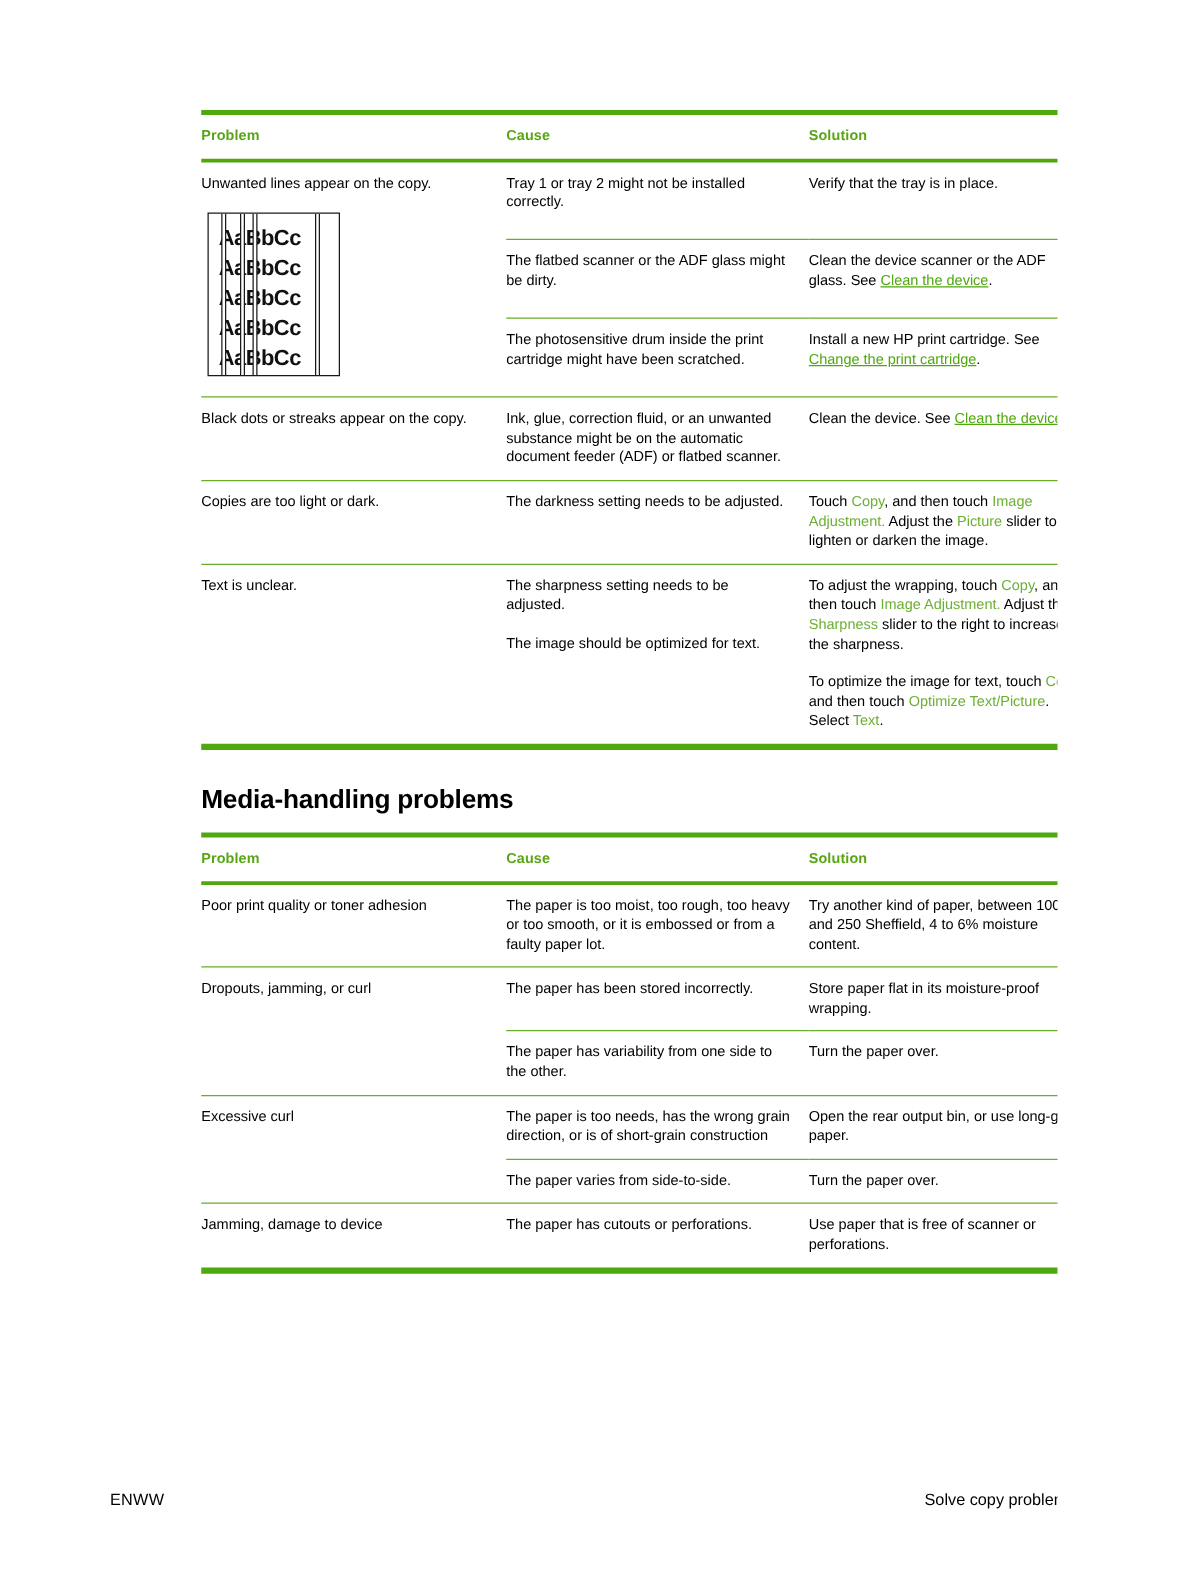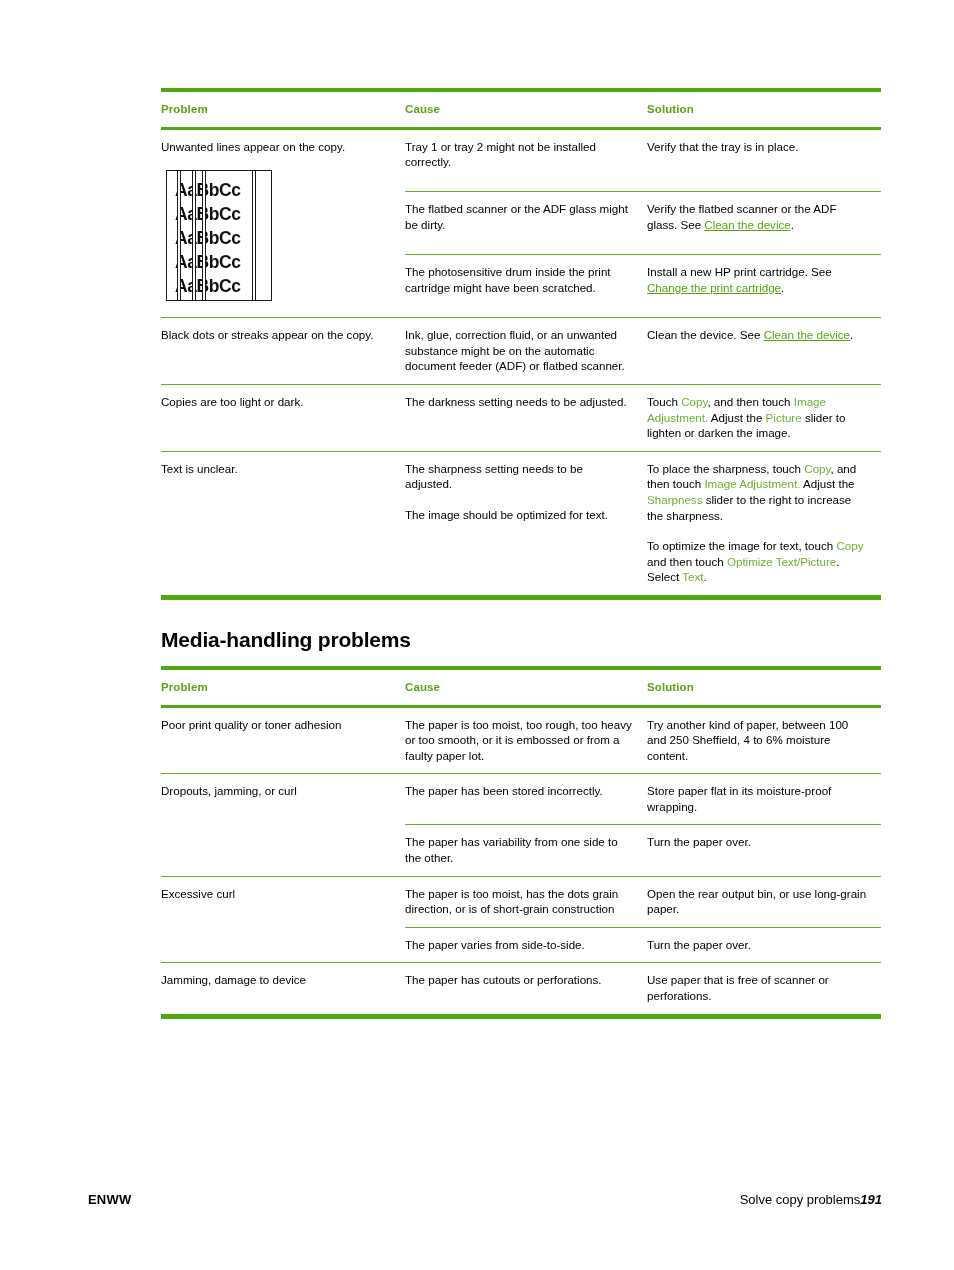--- a/index.html
+++ b/index.html
@@ -15,21 +15,20 @@
     color: #000000;
     -webkit-font-smoothing: antialiased;
   }
 
   .page {
     position: absolute;
     left: 0; top: 0;
     width: 846px;
     height: 1270px;
     overflow: hidden;
-    padding-left: 43px;
   }
 
   .content {
     position: absolute;
     left: 161px;
     top: 88px;
     width: 720px;
   }
 
   
@@ -174,21 +173,21 @@
     left: 0;
     top: 1192px;
     width: 954px;
     height: 20px;
   }
   .footer-left {
     position: absolute;
     left: 88px;
     top: 0;
     font-size: 13px;
-    font-weight: bold;
+    font-weight: normal;
     color: #000;
     letter-spacing: 0.2px;
   }
   .footer-right {
     position: absolute;
     right: 72px;
     top: 0;
     font-size: 13px;
     color: #000;
     white-space: nowrap;
@@ -263,21 +262,21 @@
             </td>
           <td>
               <div class="rule-part"></div>
             </td>
         </tr>
         <tr>
           <td>
             <div class="cell-p">The flatbed scanner or the ADF glass might be dirty.</div>
           </td>
           <td>
-            <div class="cell-p"><span>Verify the flatbed scanner or the ADF glass. See </span><a class="doc-link" href="#">Clean the device</a><span>.</span></div>
+            <div class="cell-p"><span>Clean the device scanner or the ADF glass. See </span><a class="doc-link" href="#">Clean the device</a><span>.</span></div>
           </td>
         </tr>
         <tr class="sub-sep">
           <td>
               <div class="rule-part"></div>
             </td>
           <td>
               <div class="rule-part"></div>
             </td>
         </tr>
@@ -334,21 +333,21 @@
 
         <tr>
           <td class="pad-problem">
             <div class="cell-p">Text is unclear.</div>
           </td>
           <td>
             <div class="cell-p">The sharpness setting needs to be adjusted.</div>
             <div class="cell-p">The image should be optimized for text.</div>
           </td>
           <td>
-            <div class="cell-p"><span>To place the sharpness, touch </span><span class="ui-term">Copy</span><span>, and then touch </span><span class="ui-term">Image Adjustment.</span><span> Adjust the </span><span class="ui-term">Sharpness</span><span> slider to the right to increase the sharpness.</span></div>
+            <div class="cell-p"><span>To adjust the wrapping, touch </span><span class="ui-term">Copy</span><span>, and then touch </span><span class="ui-term">Image Adjustment.</span><span> Adjust the </span><span class="ui-term">Sharpness</span><span> slider to the right to increase the sharpness.</span></div>
             <div class="cell-p"><span>To optimize the image for text, touch </span><span class="ui-term">Copy</span><span> and then touch </span><span class="ui-term">Optimize Text/Picture</span><span>. Select </span><span class="ui-term">Text</span><span>.</span></div>
           </td>
         </tr>
       </tbody>
     </table>
     <div class="bar-bottom"></div>
 
     <div class="block-gap-heading"></div>
 
     <h2 class="section-heading">Media-handling problems</h2>
@@ -430,21 +429,21 @@
           <td colspan="3">
               <div class="rule-full"></div>
             </td>
         </tr>
 
         <tr>
           <td class="pad-problem" rowspan="3">
             <div class="cell-p">Excessive curl</div>
           </td>
           <td>
-            <div class="cell-p">The paper is too moist, has the dots grain direction, or is of short-grain construction</div>
+            <div class="cell-p">The paper is too needs, has the wrong grain direction, or is of short-grain construction</div>
           </td>
           <td>
             <div class="cell-p">Open the rear output bin, or use long-grain paper.</div>
           </td>
         </tr>
         <tr class="sub-sep">
           <td>
               <div class="rule-part"></div>
             </td>
           <td>

